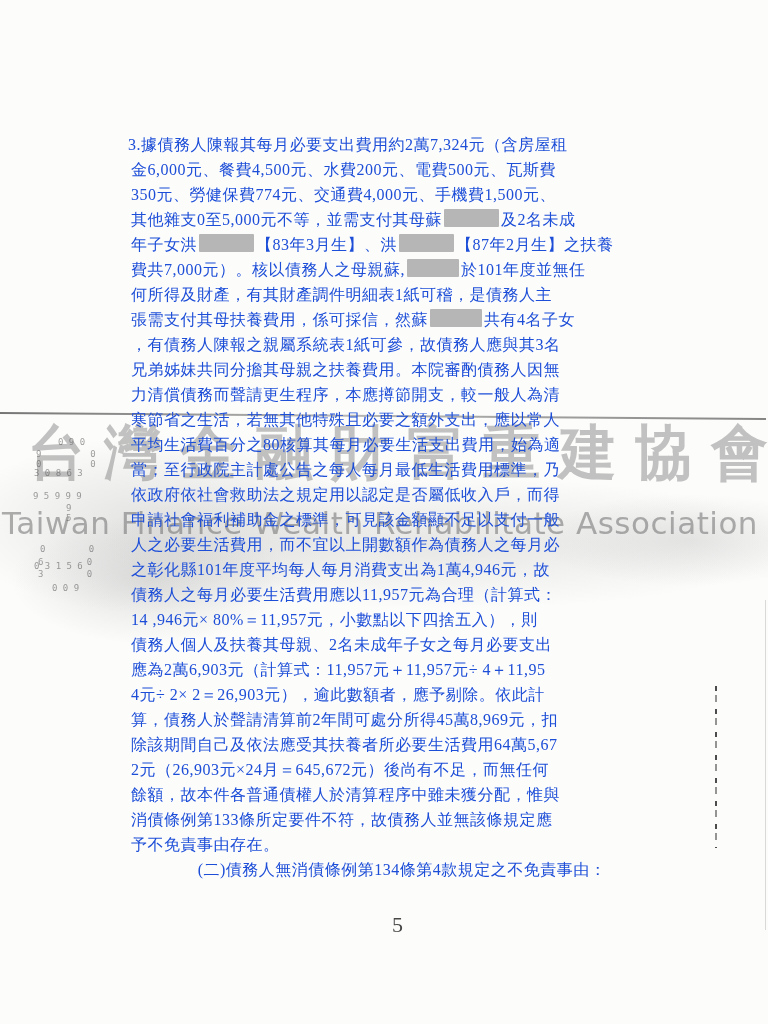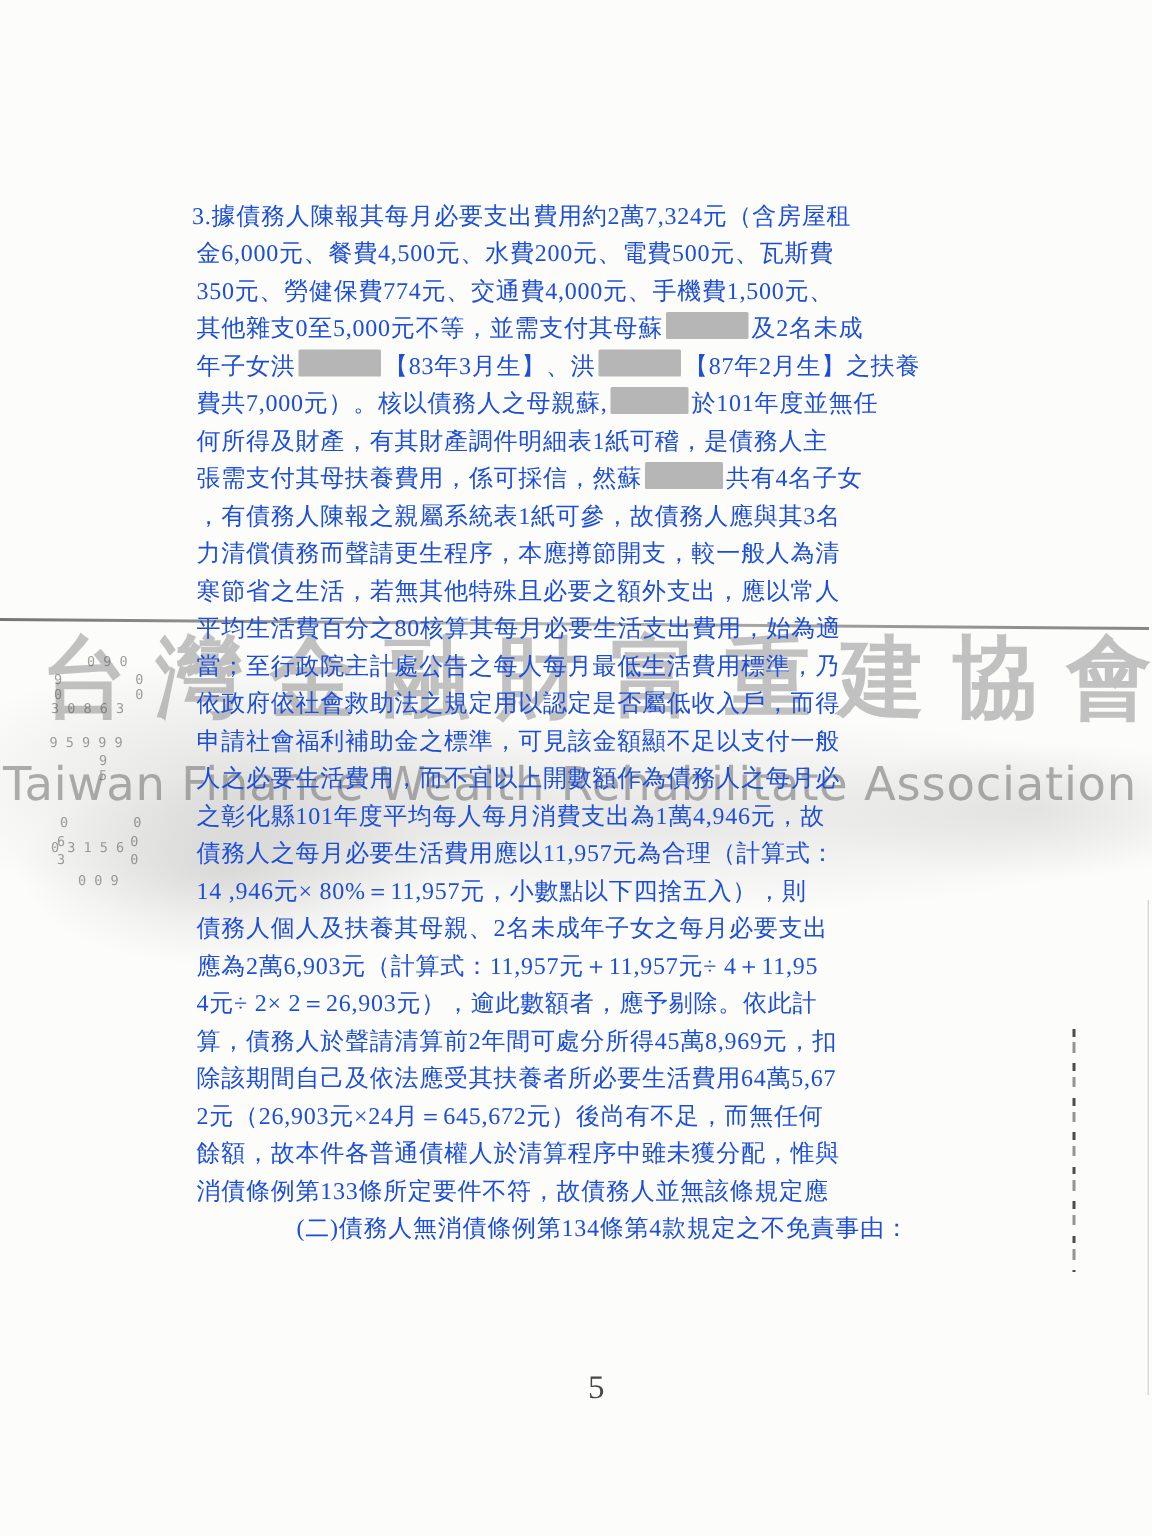--- a/index.html
+++ b/index.html
@@ -135,36 +135,38 @@
   <div class="body" id="doc-body">
       <div class="line ind-first"><span>3.據債務人陳報其每月必要支出費用約2萬7,324元（含房屋租</span></div>
       <div class="line ind-body"><span>金6,000元、餐費4,500元、水費200元、電費500元、瓦斯費</span></div>
       <div class="line ind-body"><span>350元、勞健保費774元、交通費4,000元、手機費1,500元、</span></div>
       <div class="line ind-body"><span>其他雜支0至5,000元不等，並需支付其母蘇</span><span class="redact" style="width: 55px;"></span><span>及2名未成</span></div>
       <div class="line ind-body"><span>年子女洪</span><span class="redact" style="width: 55px;"></span><span>【83年3月生】、洪</span><span class="redact" style="width: 55px;"></span><span>【87年2月生】之扶養</span></div>
       <div class="line ind-body"><span>費共7,000元）。核以債務人之母親蘇,</span><span class="redact" style="width: 52px;"></span><span>於101年度並無任</span></div>
       <div class="line ind-body"><span>何所得及財產，有其財產調件明細表1紙可稽，是債務人主</span></div>
       <div class="line ind-body"><span>張需支付其母扶養費用，係可採信，然蘇</span><span class="redact" style="width: 52px;"></span><span>共有4名子女</span></div>
       <div class="line ind-body"><span>，有債務人陳報之親屬系統表1紙可參，故債務人應與其3名</span></div>
+      <div class="line ind-body"><span>兄弟姊妹共同分擔其母親之扶養費用。本院審酌債務人因無</span></div>
       <div class="line ind-body"><span>力清償債務而聲請更生程序，本應撙節開支，較一般人為清</span></div>
       <div class="line ind-body"><span>寒節省之生活，若無其他特殊且必要之額外支出，應以常人</span></div>
       <div class="line ind-body"><span>平均生活費百分之80核算其每月必要生活支出費用，始為適</span></div>
       <div class="line ind-body"><span>當；至行政院主計處公告之每人每月最低生活費用標準，乃</span></div>
       <div class="line ind-body"><span>依政府依社會救助法之規定用以認定是否屬低收入戶，而得</span></div>
       <div class="line ind-body"><span>申請社會福利補助金之標準，可見該金額顯不足以支付一般</span></div>
       <div class="line ind-body"><span>人之必要生活費用，而不宜以上開數額作為債務人之每月必</span></div>
       <div class="line ind-body"><span>之彰化縣101年度平均每人每月消費支出為1萬4,946元，故</span></div>
       <div class="line ind-body"><span>債務人之每月必要生活費用應以11,957元為合理（計算式：</span></div>
       <div class="line ind-body"><span>14 ,946元× 80%＝11,957元，小數點以下四捨五入），則</span></div>
       <div class="line ind-body"><span>債務人個人及扶養其母親、2名未成年子女之每月必要支出</span></div>
       <div class="line ind-body"><span>應為2萬6,903元（計算式：11,957元＋11,957元÷ 4＋11,95</span></div>
       <div class="line ind-body"><span>4元÷ 2× 2＝26,903元），逾此數額者，應予剔除。依此計</span></div>
       <div class="line ind-body"><span>算，債務人於聲請清算前2年間可處分所得45萬8,969元，扣</span></div>
       <div class="line ind-body"><span>除該期間自己及依法應受其扶養者所必要生活費用64萬5,67</span></div>
       <div class="line ind-body"><span>2元（26,903元×24月＝645,672元）後尚有不足，而無任何</span></div>
       <div class="line ind-body"><span>餘額，故本件各普通債權人於清算程序中雖未獲分配，惟與</span></div>
       <div class="line ind-body"><span>消債條例第133條所定要件不符，故債務人並無該條規定應</span></div>
+      <div class="line ind-body"><span>予不免責事由存在。</span></div>
       <div class="line ind-out"><span>(二)債務人無消債條例第134條第4款規定之不免責事由：</span></div>
     </div>
 
   <div class="pageno">5</div>
 
 </div>
 
 </body></html>

